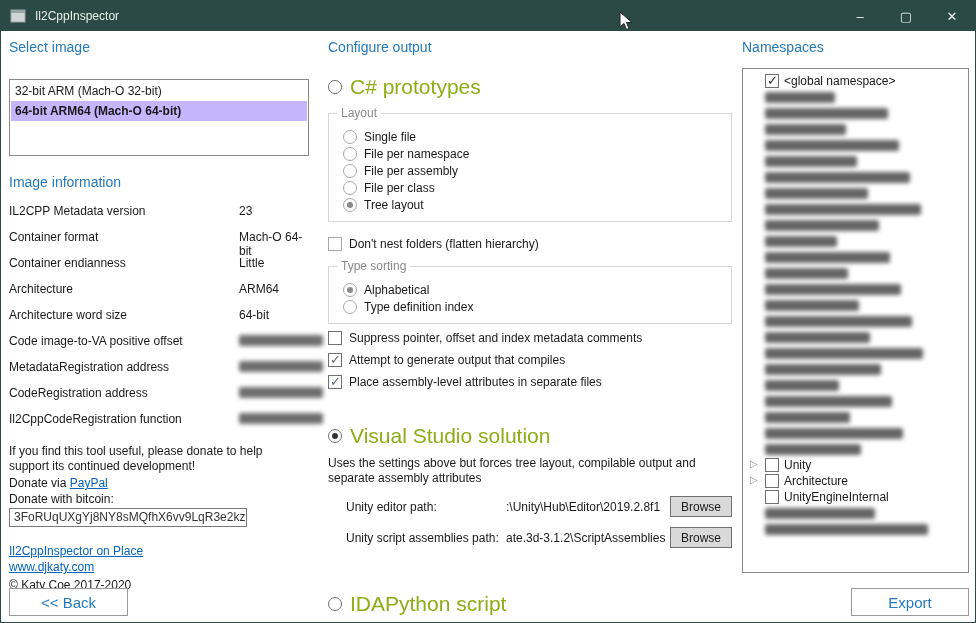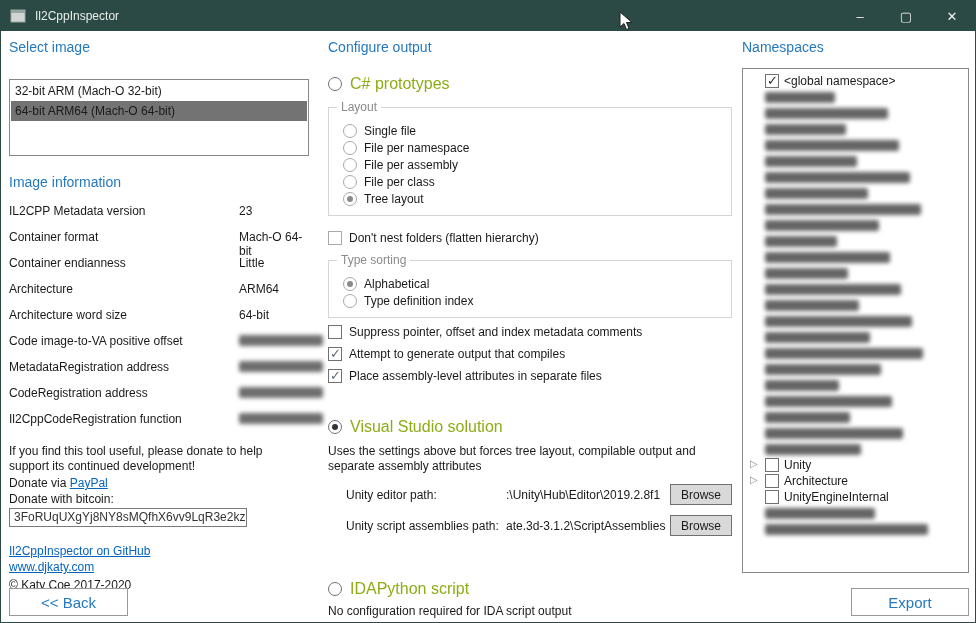--- a/index.html
+++ b/index.html
@@ -19,21 +19,21 @@
   
   .content{position:absolute;top:30px;left:0;right:0;bottom:0;background:#fff;}
   .col{position:absolute;top:8px;bottom:6px;}
   .col-left{left:8px;width:300px;}
   .col-mid{left:327px;width:404px;}
   .col-right{left:741px;width:227px;}
   h2.heading{font-size:14px;font-weight:400;color:var(--accent);}
   
   .listbox{border:1px solid #888;margin-top:24px;height:77px;padding:1px;overflow:hidden;background:#fff;}
   .list-item{padding:2px 4px;height:20px;line-height:16px;}
-  .list-item.selected{background:#737373;}
+  .list-item.selected{background:#c4b5fd;font-weight:bold;}
   .img-info-heading{margin-top:18px;}
   .info-table{margin-top:14px;}
   .info-row{display:flex;height:26px;align-items:flex-start;}
   .ikey{width:230px;flex:none;}
   .ival{flex:1;}
   .blur-bar{display:inline-block;height:11px;width:84px;background:#6e6e6e;border-radius:2px;filter:blur(2px);margin-top:1px;}
   .donate-text{margin-top:6px;width:292px;line-height:15px;}
   .donate-line{margin-top:2px;}
   a.link{color:var(--link);text-decoration:underline;cursor:pointer;}
   .btc-box{margin-top:2px;width:238px;height:19px;border:1px solid #7a7a7a;padding:1px 4px;font-size:12px;color:#333;background:#fff;line-height:15px;overflow:hidden;white-space:nowrap;}
@@ -46,21 +46,21 @@
   .radio{width:14px;height:14px;border:1px solid #707070;border-radius:50%;background:#fff;display:inline-block;position:relative;flex:none;}
   .radio.checked::after{content:'';position:absolute;inset:3px;border-radius:50%;background:#333;}
   .radio.dim{border-color:#a9a9a9;}
   .radio.dim.checked::after{background:#8a8a8a;}
   .cb{width:14px;height:14px;border:1px solid #707070;background:#fff;display:inline-block;position:relative;flex:none;}
   .cb.dim{border-color:#a9a9a9;}
   .cb.checked::after{content:'\2713';position:absolute;top:-2px;left:1px;font-size:13px;color:#5d6b77;}
   .cb.dark.checked::after{color:#2b2b2b;}
   
   .green-radio-row{display:flex;align-items:center;gap:8px;margin-top:20px;}
-  .green-label{color:var(--green);font-size:16px;}
+  .green-label{color:var(--green);font-size:21px;}
   .group{border:1px solid #d5d5d5;position:relative;margin-top:14px;padding:14px 10px 8px 14px;}
   .group-label{position:absolute;top:-8px;left:8px;background:#fff;padding:0 4px;color:#8a8a8a;}
   .opt{display:flex;align-items:center;gap:7px;height:17px;}
   .cb-row{display:flex;align-items:center;gap:7px;margin-top:13px;height:17px;}
   .cb-stack .cb-row{margin-top:5px;}
   .vs-desc{margin-top:8px;width:396px;line-height:15px;}
   .path-row{display:flex;align-items:center;margin-top:10px;padding-left:18px;}
   .path-label{width:160px;flex:none;}
   .path-value{flex:1;text-align:right;padding-right:24px;overflow:hidden;white-space:nowrap;}
   .browse-btn{width:62px;height:21px;background:#d9d9d9;border:1px solid #707070;font-size:12px;display:flex;align-items:center;justify-content:center;flex:none;cursor:default;}
@@ -147,21 +147,21 @@
             <span class="ival"><span class="blur-bar"></span></span>
           </div>
       </div>
 
       <div class="donate-text">If you find this tool useful, please donate to help support its continued development!</div>
       <div class="donate-line"><span>Donate via </span><a class="link">PayPal</a></div>
       <div class="donate-line">Donate with bitcoin:</div>
       <div class="btc-box">3FoRUqUXgYj8NY8sMQfhX6vv9LqR3e2kzz</div>
 
       <div class="links-block">
-        <div><a class="link">Il2CppInspector on GitHub</a></div>
+        <div><a class="link">Il2CppInspector on Place</a></div>
         <div><a class="link">www.djkaty.com</a></div>
         <div class="copyright">© Katy Coe 2017-2020</div>
       </div>
 
       <div class="big-btn back-btn">&lt;&lt; Back</div>
     </div>
 
     <div class="col col-mid">
       <h2 class="heading">Configure output</h2>
 

